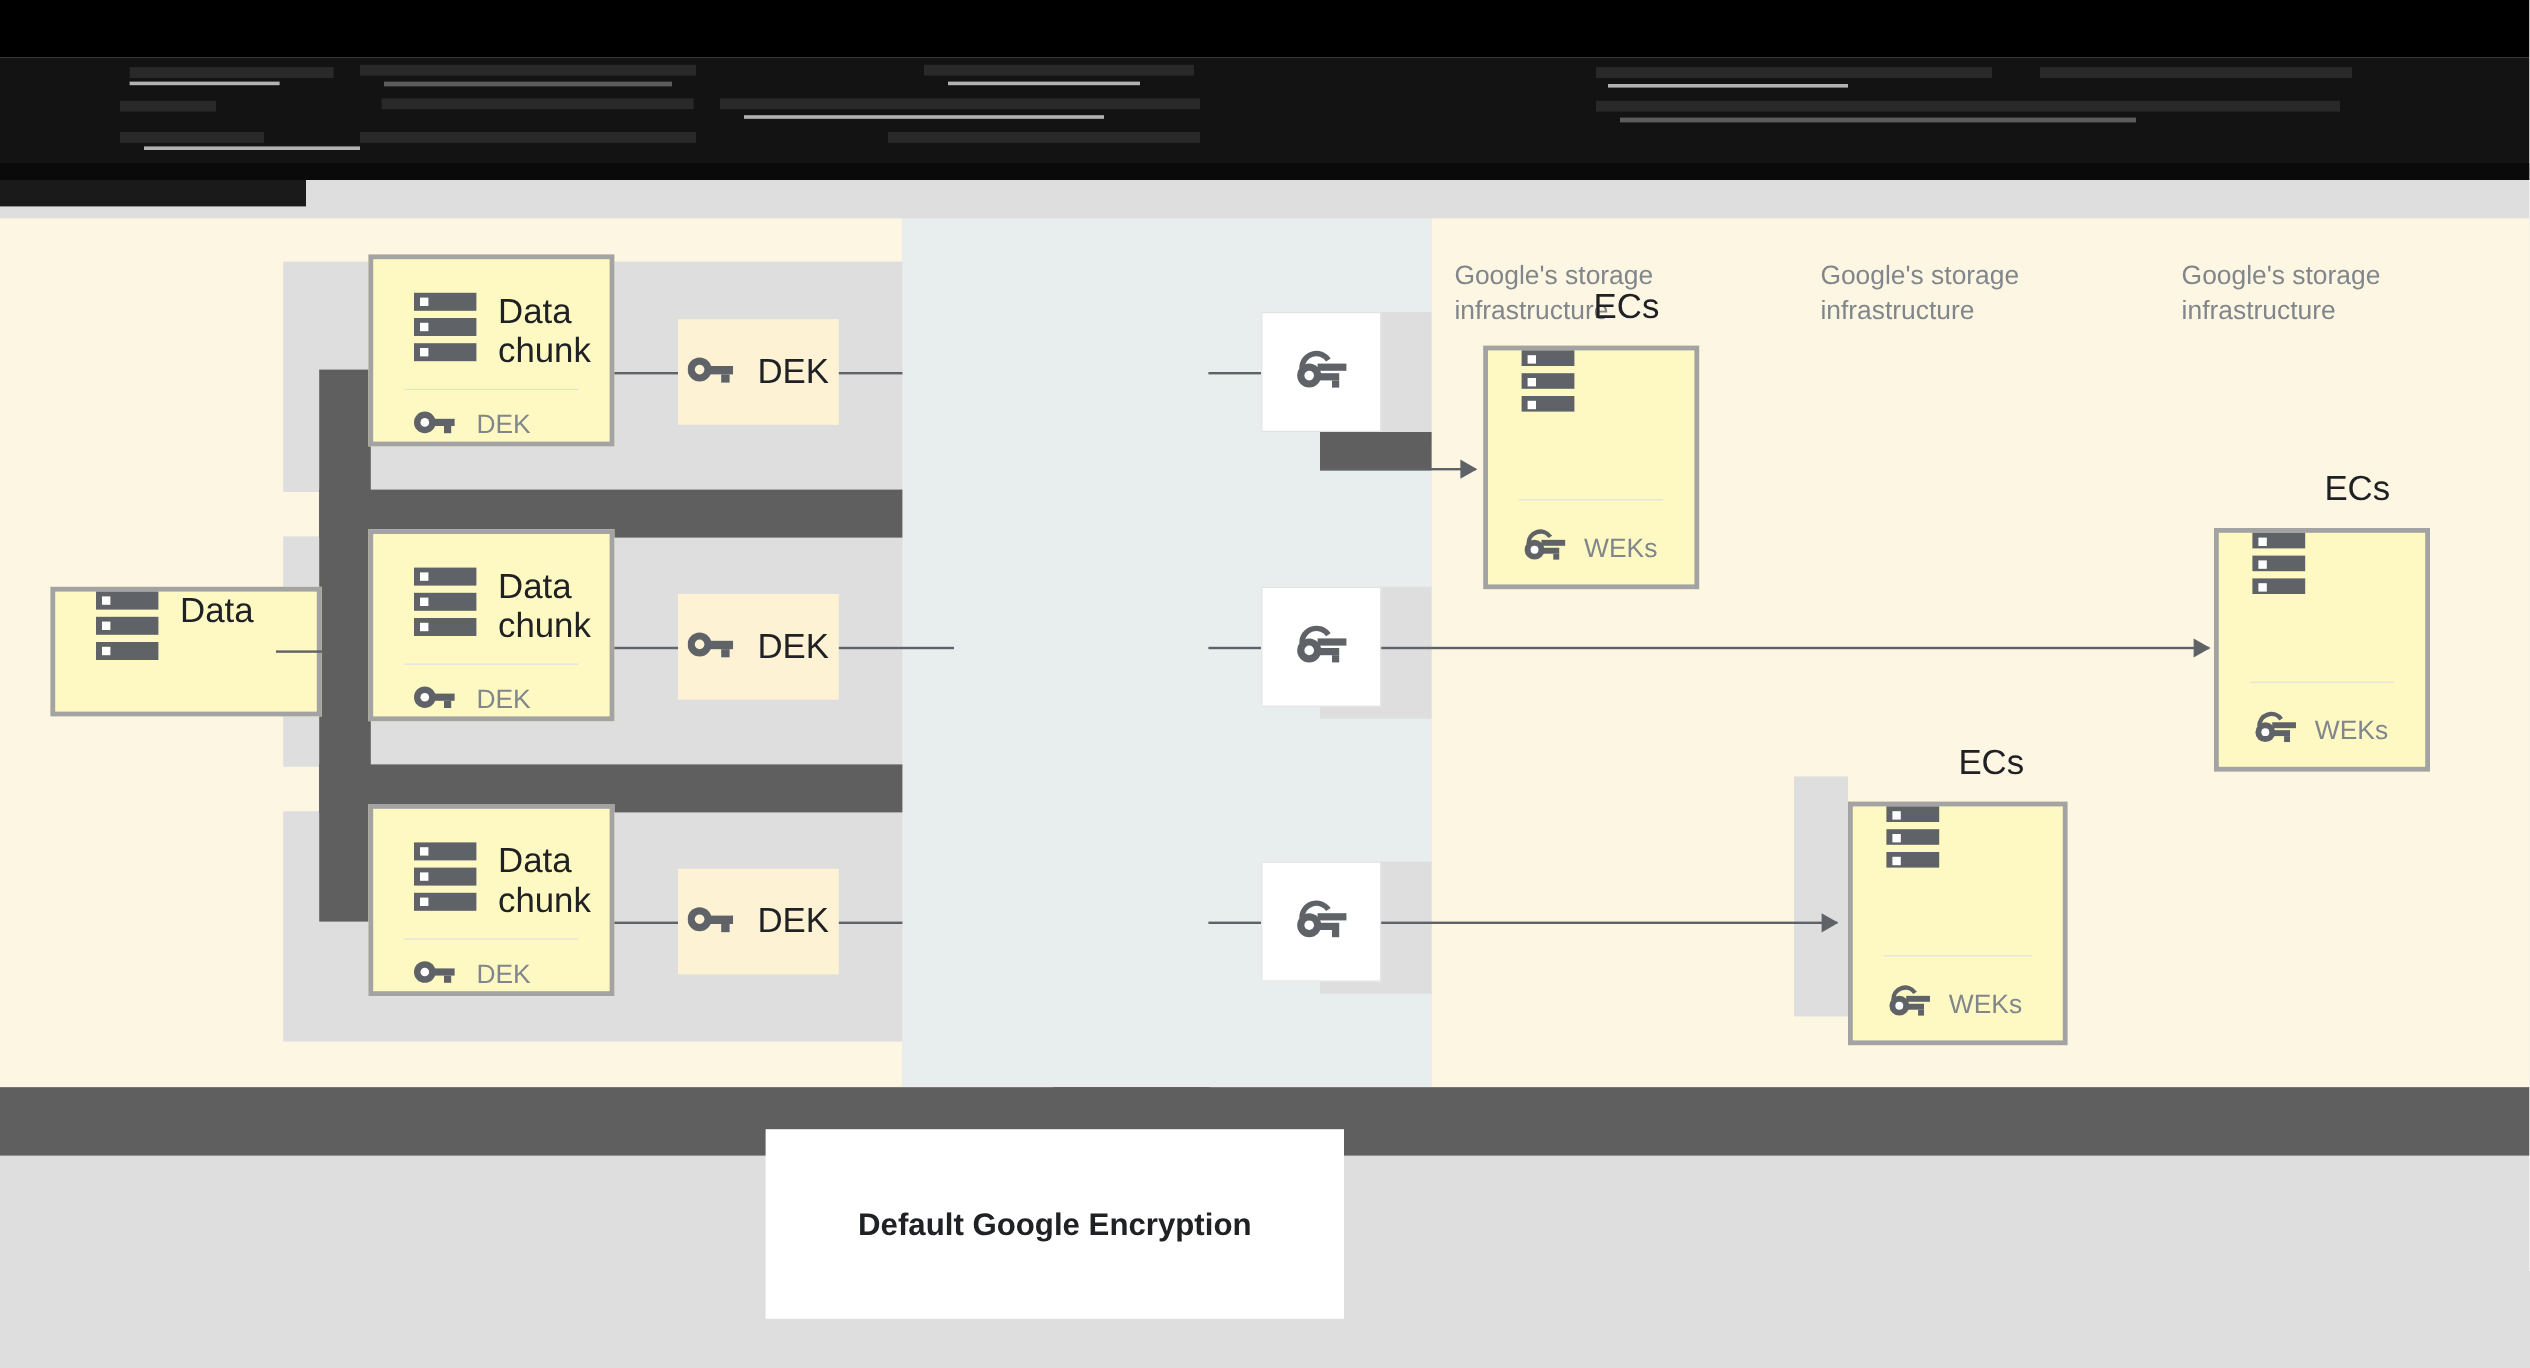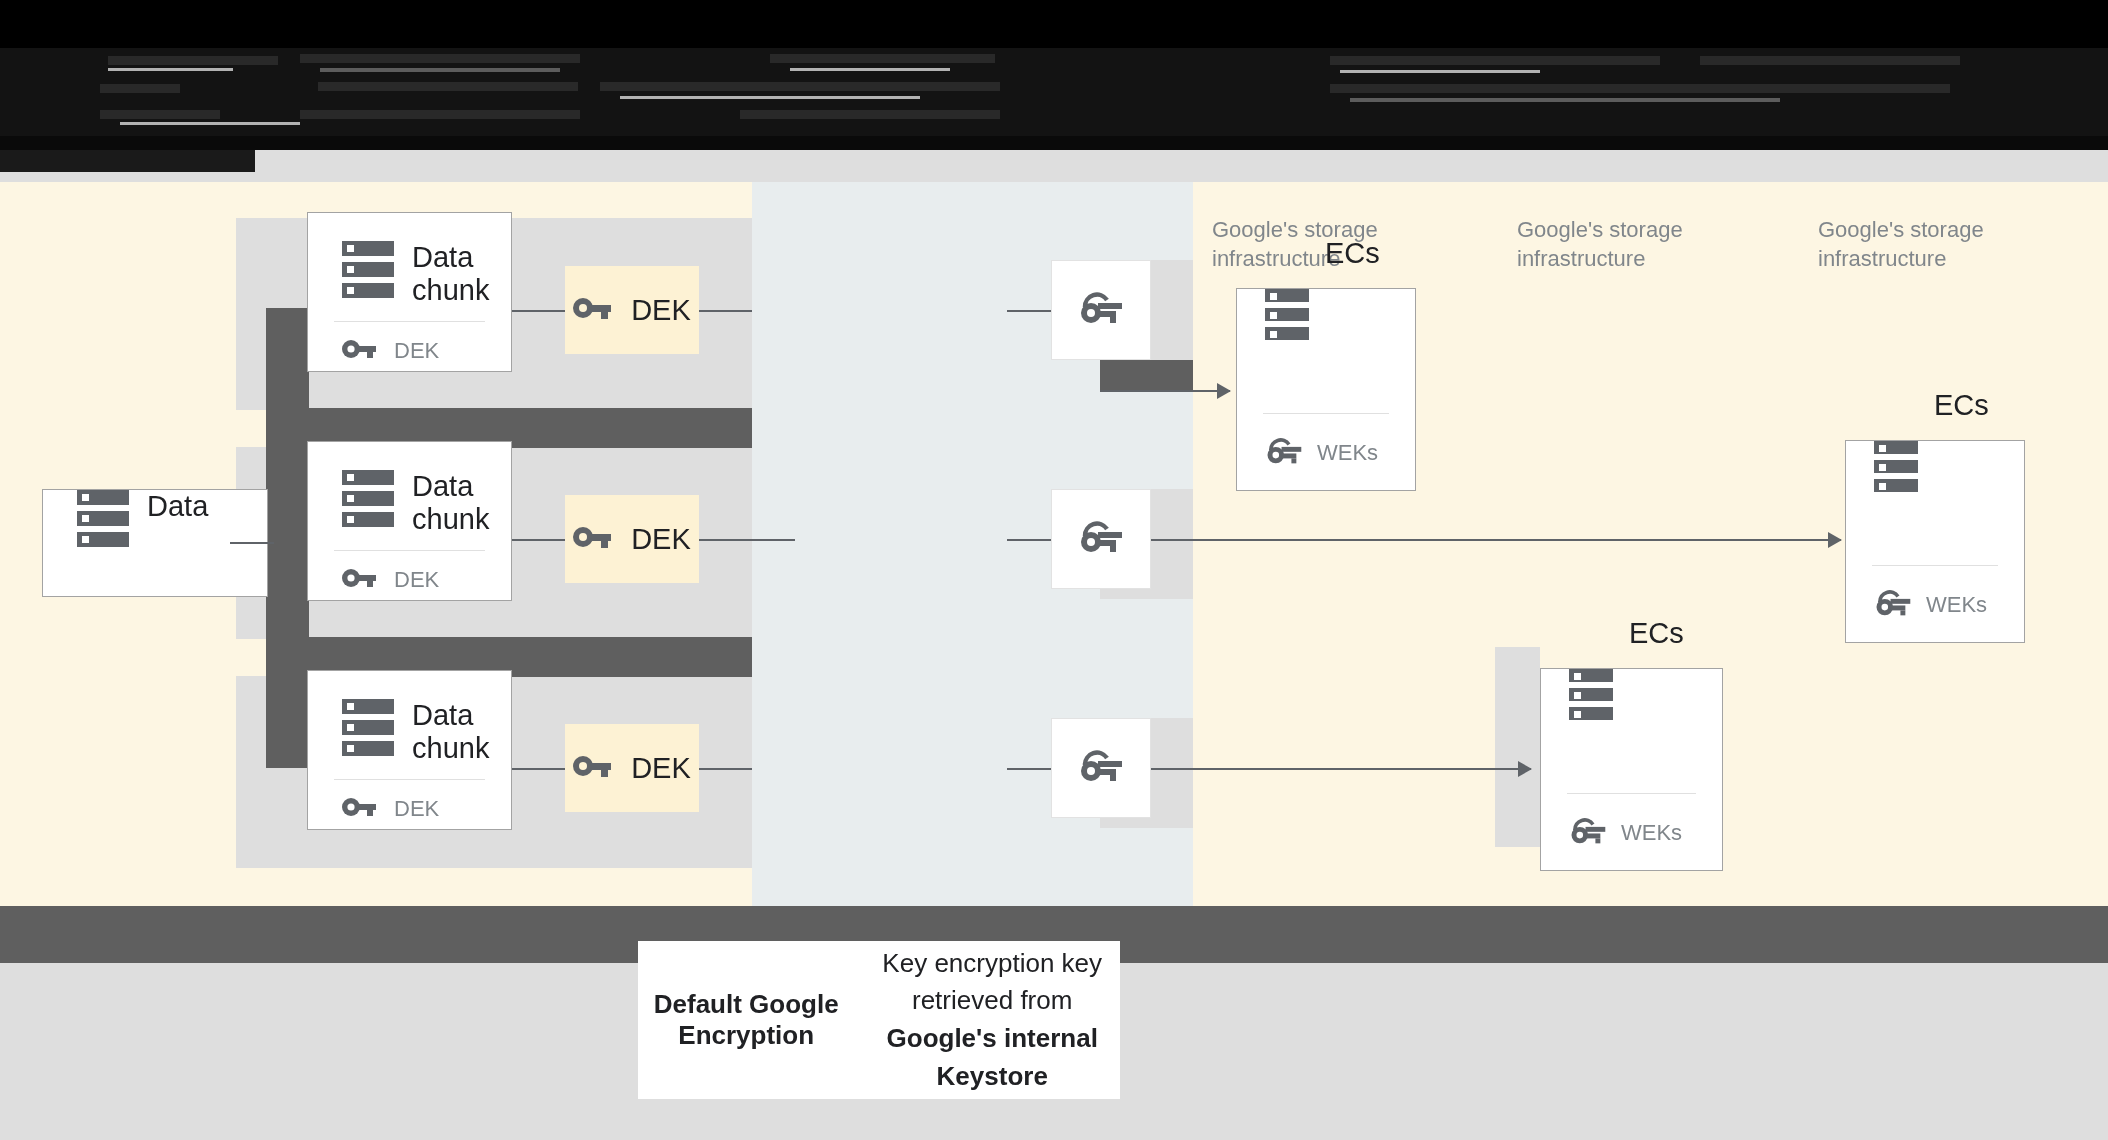--- a/index.html
+++ b/index.html
@@ -15,21 +15,21 @@
   .glitch-row.white{background:#cfcfcf;height:3px;}
   .glitch-blk{position:absolute;background:#0a0a0a;}
 
   
   .band-cream{position:absolute;background:#fdf6e3;}
   .band-blue{position:absolute;background:#e8edee;}
   .band-gray{position:absolute;background:#dedede;}
   .bar-dark{position:absolute;background:#5f5f5f;}
 
   
-  .card{position:absolute;background:#ffffff;border:1px solid #a3a3a3;box-sizing:border-box;}
+  .card{position:absolute;background:#fef9c3;border:4px solid #a3a3a3;box-sizing:border-box;}
   .card-row{display:flex;gap:18px;padding:0 0 0 34px;height:100%;}
   .card-title{font-size:29px;color:#202124;line-height:1.15;}
   .divider{position:absolute;left:26px;right:26px;height:1px;background:#e0e0e0;}
   .sub-row{position:absolute;left:34px;display:flex;align-items:center;gap:18px;}
   .sub-label{font-size:22px;color:#80868b;}
 
   .kbox{position:absolute;display:flex;align-items:center;justify-content:center;gap:20px;box-sizing:border-box;}
   .kbox .lab{font-size:29px;color:#202124;}
   .kbox.dek{background:#fdf2d4;}
   .kbox.kek{background:#e2f1e8;border:1px solid #d4e4da;}
@@ -352,19 +352,15 @@
             <rect x="19" y="20" width="18" height="6" fill="#5f6368"></rect>
             <rect x="31" y="26" width="6" height="6" fill="#5f6368"></rect>
           </svg>
       </span>
       <span class="sub-label">WEKs</span>
     </div>
   </div>
 
   <div class="caption" style="left:638px;top:941px;width:482px;height:158px;">
     <div class="cap-title">Default Google Encryption</div>
-    <div class="cap-body">
-      <span>Key encryption key retrieved from</span><br>
-      <b>Google's internal Keystore</b>
-    </div>
   </div>
 
 </div>
 
 </body></html>

